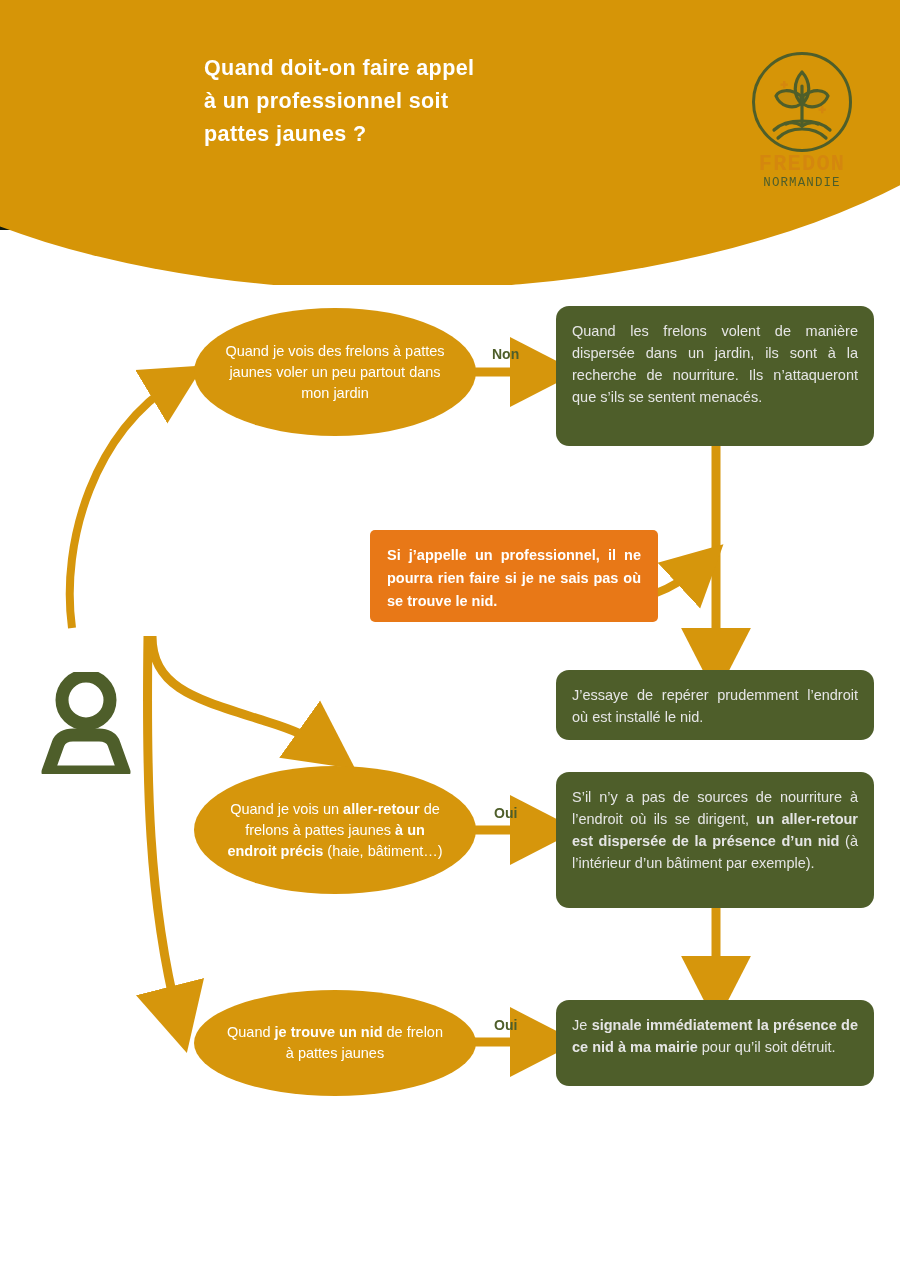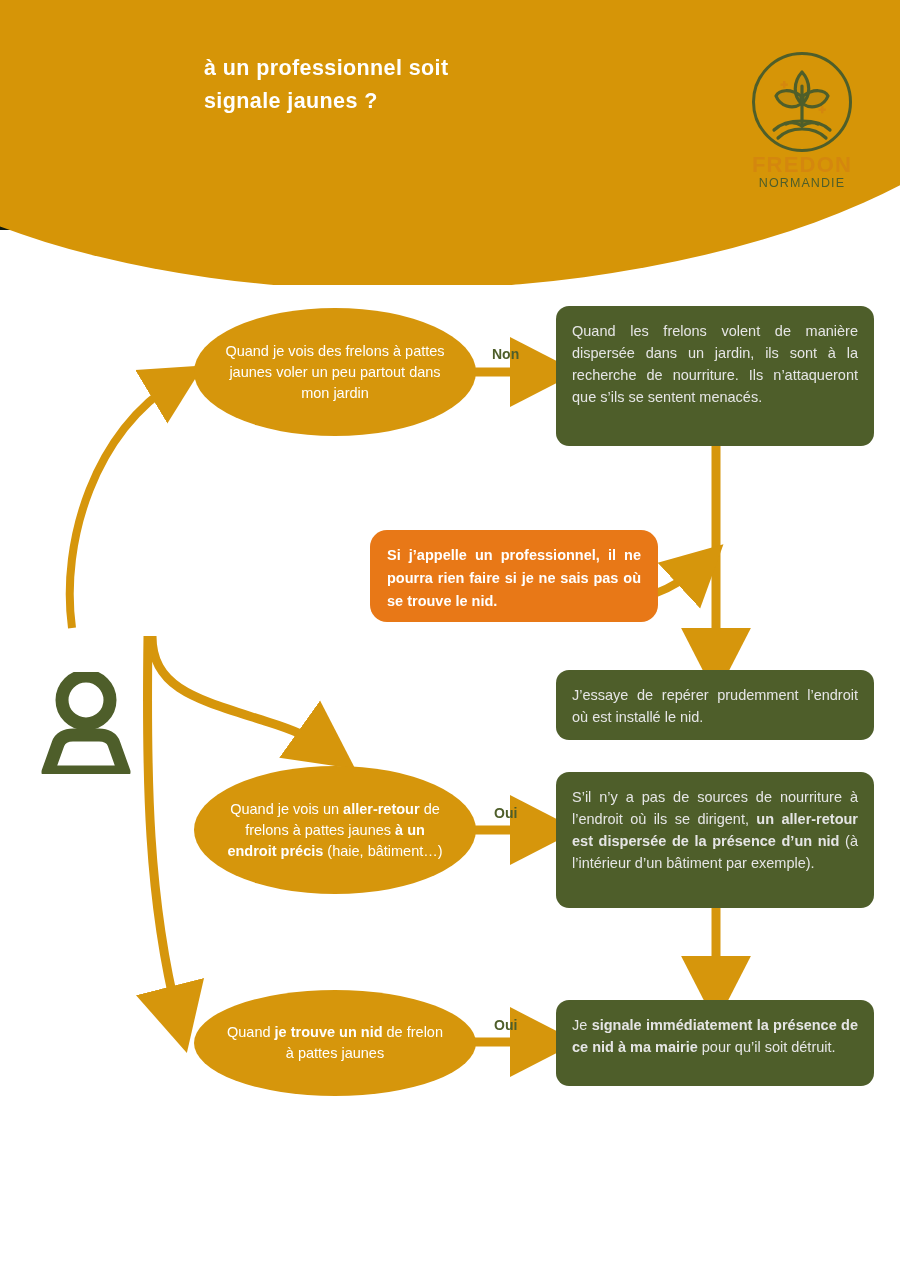--- a/index.html
+++ b/index.html
@@ -77,21 +77,21 @@
     background:#d69507;border-radius:0 0 52% 48%/0 0 48% 46%;
   }
   .header-title{
     position:absolute;left:204px;top:52px;width:480px;
     color:#ffffff;font-weight:bold;letter-spacing:.4px;
     font-size:21.5px;line-height:33px;
   }
   .header-title .l{display:block;}
 
   
-  .logo{position:absolute;left:742px;top:52px;width:120px;height:140px;}
+  .logo{position:absolute;left:742px;top:52px;width:120px;height:140px;font-family:Liberation Mono, monospace;}
   .logo-circle{
     position:absolute;left:10px;top:0;width:100px;height:100px;border-radius:50%;
     border:3px solid #4e5e2a;box-sizing:border-box;
   }
   .logo-svg{position:absolute;left:10px;top:0;width:100px;height:100px;}
   .logo-fredon{
     position:absolute;left:0;top:100px;width:120px;text-align:center;
     color:#d4870e;font-weight:bold;font-size:22px;letter-spacing:1.2px;
   }
   .logo-norm{
@@ -112,21 +112,21 @@
   .ellipse-node .txt{padding:0 30px;font-size:14.5px;line-height:21px;}
   .ellipse-node b{font-weight:bold;}
 
   .green-box{
     position:absolute;background:#4e5e2a;border-radius:13px;
     color:#e5e5e5;box-sizing:border-box;padding:14px 16px;
     font-size:14.5px;line-height:22px;text-align:justify;
   }
   .green-box b{font-weight:bold;}
   .orange-box{
-    position:absolute;background:#e87817;border-radius:17px;
+    position:absolute;background:#e87817;border-radius:5px;
     color:#ffffff;box-sizing:border-box;padding:14px 17px;
     font-size:14.5px;line-height:23px;text-align:justify;font-weight:bold;
   }
   .edge-label{
     position:absolute;color:#4e5e2a;font-weight:bold;font-size:14px;
   }
   .person-icon{position:absolute;left:36px;top:672px;width:100px;height:102px;}
 </style>
 </head>
 <body>
@@ -147,22 +147,23 @@
         <div class="hn-wing hn-w2"></div>
         <div class="hn-leg hn-l1"></div>
         <div class="hn-leg hn-l2"></div>
         <div class="hn-leg hn-l3"></div>
         <div class="hn-ant hn-a1"></div>
       </div>
     </div>
     <div class="hero-orange"></div>
 
     <div class="header-title">
+      <span class="l">Quand doit-on faire appel</span>
       <span class="l">à un professionnel soit</span>
-      <span class="l">signale jaunes ?</span>
+      <span class="l">pattes jaunes ?</span>
     </div>
 
     <div class="logo">
       <div class="logo-circle"></div>
       <svg class="logo-svg" viewBox="0 0 100 100">
         <g fill="none" stroke="#4e5e2a" stroke-width="3.2" stroke-linecap="round" stroke-linejoin="round">
           <path d="M50 20 C41 30 41 44 50 52 C59 44 59 30 50 20 Z" fill="#4e5e2a" fill-opacity="0.12"></path>
           <path d="M49 44 C38 36 27 38 24 44 C28 54 40 58 49 52 Z" fill="#4e5e2a" fill-opacity="0.12"></path>
           <path d="M51 44 C62 36 73 38 76 44 C72 54 60 58 51 52 Z" fill="#4e5e2a" fill-opacity="0.12"></path>
           <line x1="50" y1="34" x2="50" y2="74"></line>

